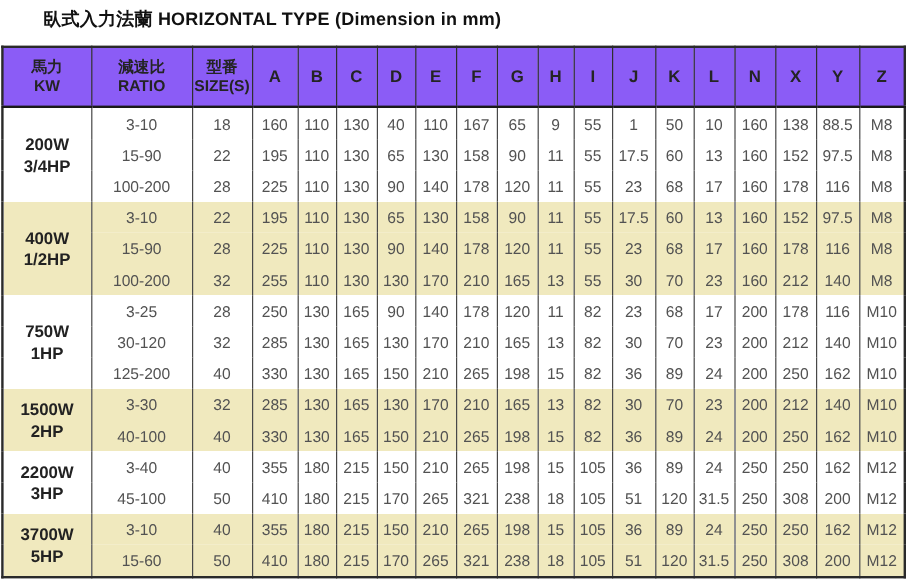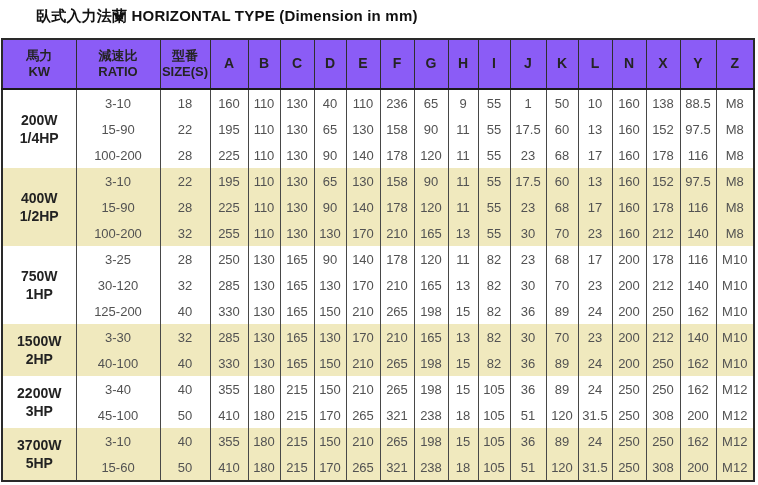--- a/index.html
+++ b/index.html
@@ -101,30 +101,30 @@
           <th class="dim-h">N</th>
           <th class="dim-h">X</th>
           <th class="dim-h">Y</th>
           <th class="dim-h">Z</th>
         </tr>
       </thead>
     <tbody>
         <tr>
           <td class="power-cell" rowspan="3">
             <div>200W</div>
-            <div>1/4HP</div>
+            <div>3/4HP</div>
           </td>
           <td>3-10</td>
           <td>18</td>
           <td>160</td>
           <td>110</td>
           <td>130</td>
           <td>40</td>
           <td>110</td>
-          <td>236</td>
+          <td>167</td>
           <td>65</td>
           <td>9</td>
           <td>55</td>
           <td>1</td>
           <td>50</td>
           <td>10</td>
           <td>160</td>
           <td>138</td>
           <td>88.5</td>
           <td>M8</td>

